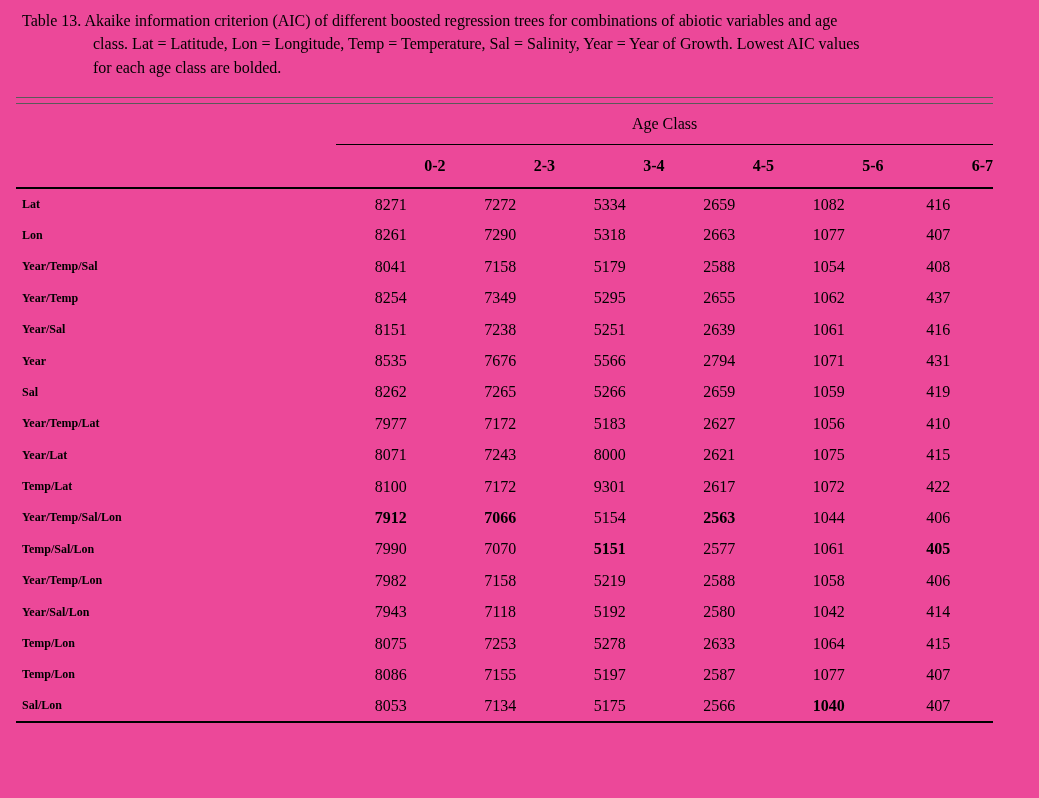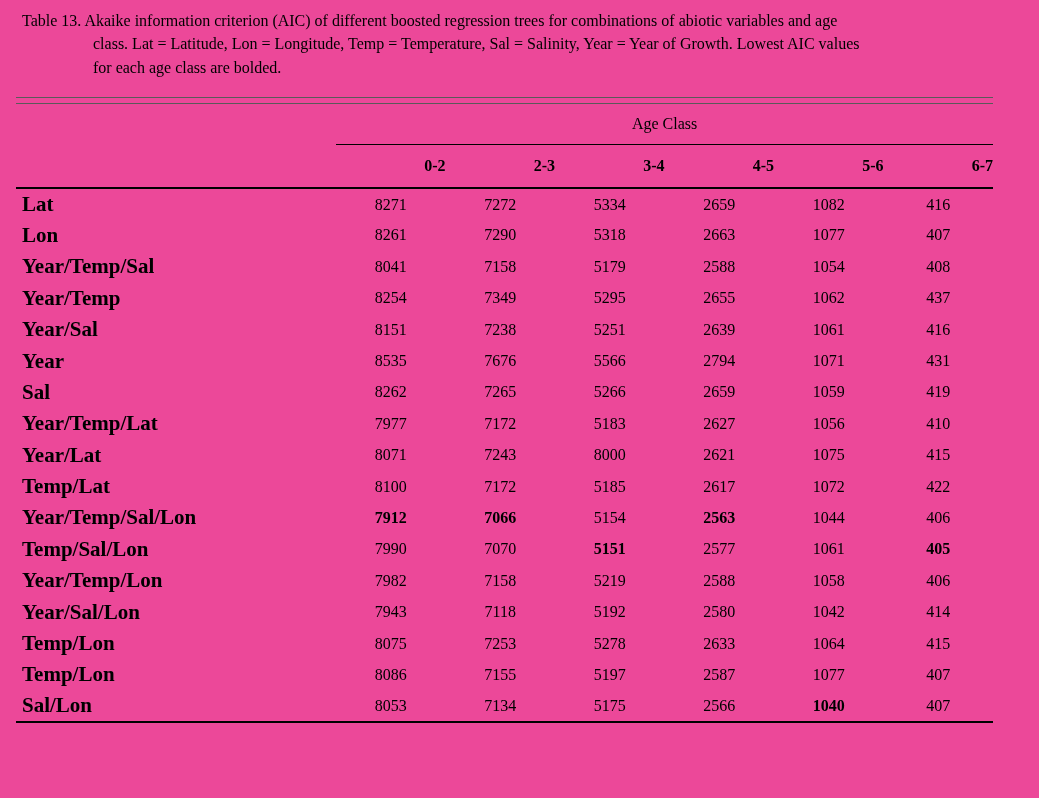--- a/index.html
+++ b/index.html
@@ -62,21 +62,21 @@
     text-align: right;
     border-bottom: 2px solid #000;
     padding: 0;
   }
   tbody tr { height: 31.4px; }
   tbody th.row-label {
     text-align: left;
     font-weight: bold;
     padding: 0 0 0 6px;
     vertical-align: middle;
-    font-size: 21px;
+    font-size: 12px;
   }
   tbody td {
     text-align: center;
     vertical-align: middle;
     padding: 0;
     font-weight: normal;
   }
   tbody td.lowest { font-weight: bold; }
   tbody { border-bottom: 2px solid #000; }
 </style>
@@ -197,21 +197,21 @@
           <td>7243</td>
           <td>8000</td>
           <td>2621</td>
           <td>1075</td>
           <td>415</td>
         </tr>
         <tr>
           <th class="row-label">Temp/Lat</th>
           <td>8100</td>
           <td>7172</td>
-          <td>5185</td>
+          <td>9301</td>
           <td>2617</td>
           <td>1072</td>
           <td>422</td>
         </tr>
         <tr>
           <th class="row-label">Year/Temp/Sal/Lon</th>
           <td class="lowest">7912</td>
           <td class="lowest">7066</td>
           <td>5154</td>
           <td class="lowest">2563</td>

